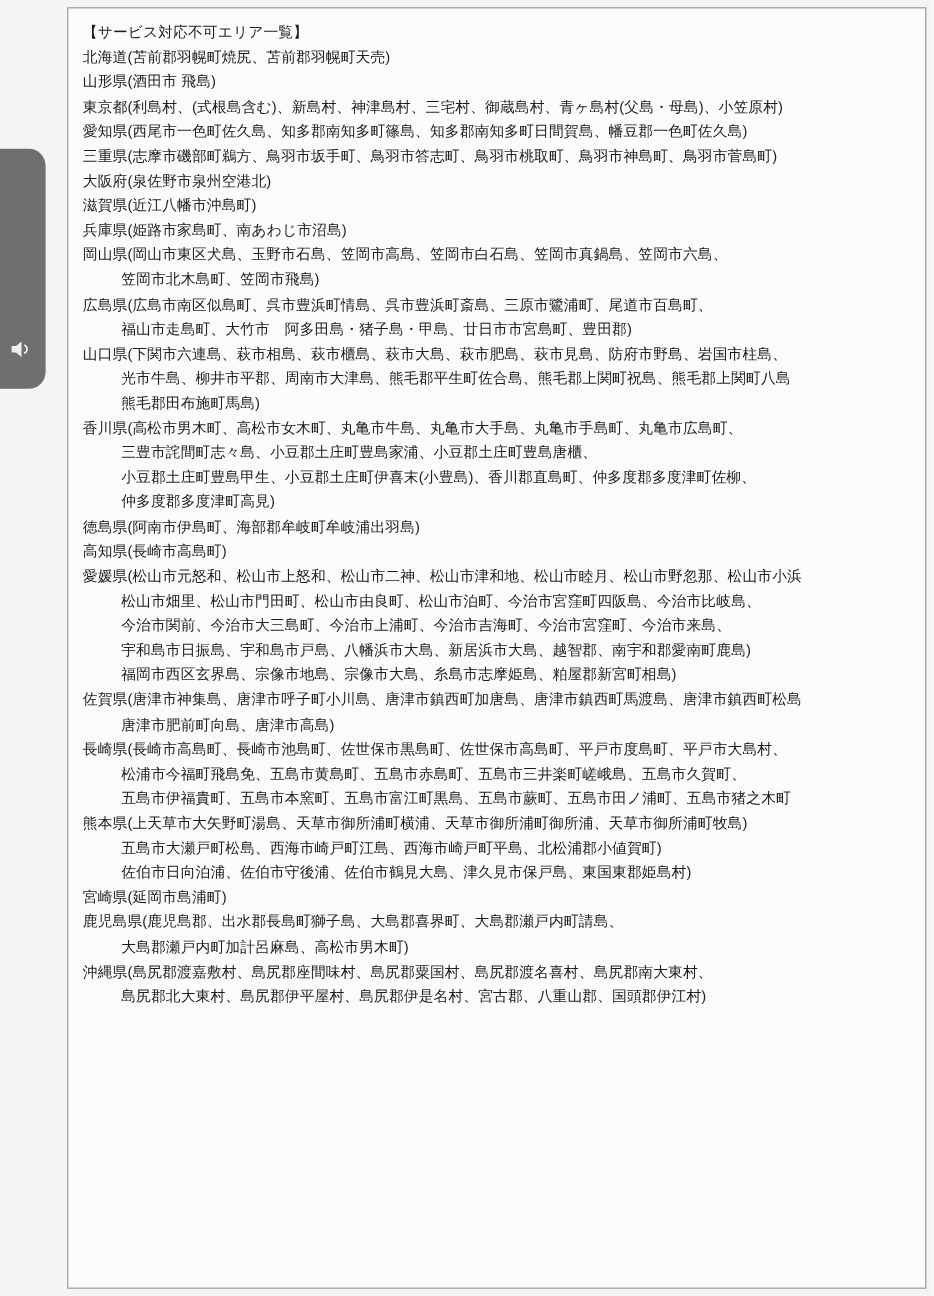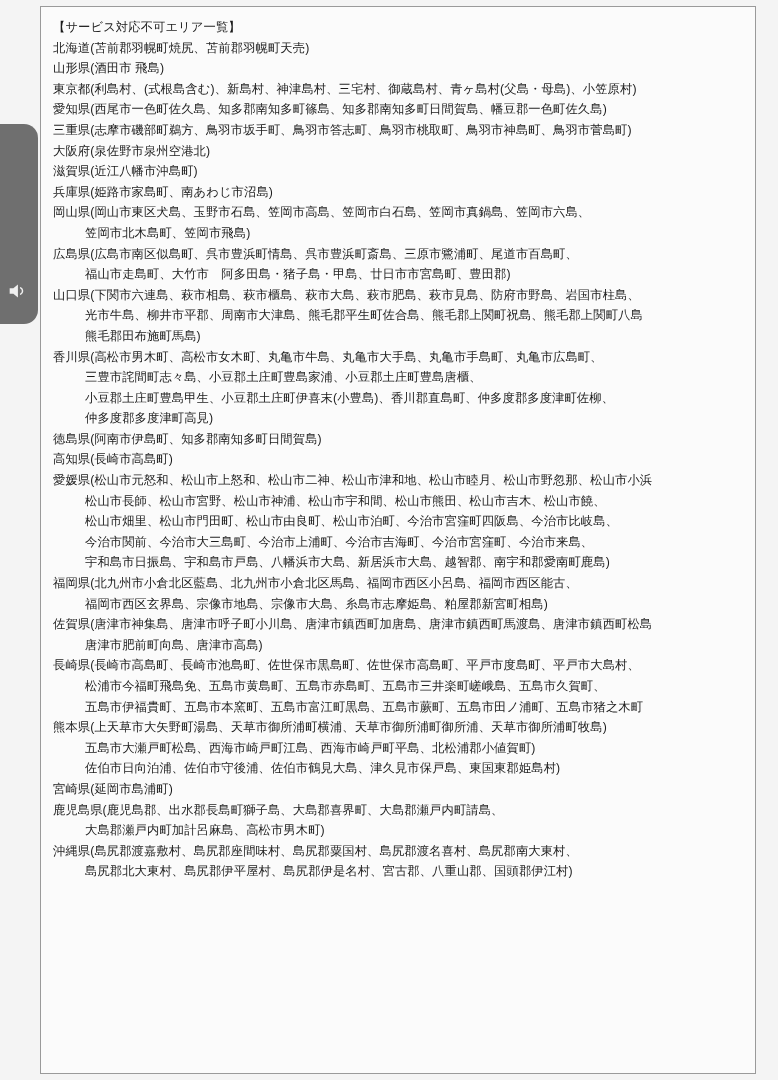--- a/index.html
+++ b/index.html
@@ -34,21 +34,21 @@
   .speaker-icon {
     position: absolute;
     left: 6px;
     top: 280px;
     width: 22px;
     height: 22px;
     color: #f0f0f0;
   }
   .doc {
     position: absolute;
-    left: 40px;
+    left: 56px;
     top: 6px;
     width: 716px;
     height: 1068px;
     background: #fbfbfb;
     border: 1px solid #9a9a9a;
     box-sizing: border-box;
     padding: 10px 18px 8px 12px;
     overflow: hidden;
   }
   .line {
@@ -90,28 +90,26 @@
         <div class="line indent1">笠岡市北木島町、笠岡市飛島)</div>
         <div class="line">広島県(広島市南区似島町、呉市豊浜町情島、呉市豊浜町斎島、三原市鷺浦町、尾道市百島町、</div>
         <div class="line indent1">福山市走島町、大竹市　阿多田島・猪子島・甲島、廿日市市宮島町、豊田郡)</div>
         <div class="line">山口県(下関市六連島、萩市相島、萩市櫃島、萩市大島、萩市肥島、萩市見島、防府市野島、岩国市柱島、</div>
         <div class="line indent1">光市牛島、柳井市平郡、周南市大津島、熊毛郡平生町佐合島、熊毛郡上関町祝島、熊毛郡上関町八島</div>
         <div class="line indent1">熊毛郡田布施町馬島)</div>
         <div class="line">香川県(高松市男木町、高松市女木町、丸亀市牛島、丸亀市大手島、丸亀市手島町、丸亀市広島町、</div>
         <div class="line indent1">三豊市詫間町志々島、小豆郡土庄町豊島家浦、小豆郡土庄町豊島唐櫃、</div>
         <div class="line indent1">小豆郡土庄町豊島甲生、小豆郡土庄町伊喜末(小豊島)、香川郡直島町、仲多度郡多度津町佐柳、</div>
         <div class="line indent1">仲多度郡多度津町高見)</div>
-        <div class="line">徳島県(阿南市伊島町、知多郡南知多町日間賀島)</div>
+        <div class="line">徳島県(阿南市伊島町、海部郡牟岐町牟岐浦出羽島)</div>
         <div class="line">高知県(長崎市高島町)</div>
         <div class="line">愛媛県(松山市元怒和、松山市上怒和、松山市二神、松山市津和地、松山市睦月、松山市野忽那、松山市小浜</div>
-        <div class="line indent1">松山市長師、松山市宮野、松山市神浦、松山市宇和間、松山市熊田、松山市吉木、松山市饒、</div>
         <div class="line indent1">松山市畑里、松山市門田町、松山市由良町、松山市泊町、今治市宮窪町四阪島、今治市比岐島、</div>
         <div class="line indent1">今治市関前、今治市大三島町、今治市上浦町、今治市吉海町、今治市宮窪町、今治市来島、</div>
         <div class="line indent1">宇和島市日振島、宇和島市戸島、八幡浜市大島、新居浜市大島、越智郡、南宇和郡愛南町鹿島)</div>
-        <div class="line">福岡県(北九州市小倉北区藍島、北九州市小倉北区馬島、福岡市西区小呂島、福岡市西区能古、</div>
         <div class="line indent1">福岡市西区玄界島、宗像市地島、宗像市大島、糸島市志摩姫島、粕屋郡新宮町相島)</div>
         <div class="line">佐賀県(唐津市神集島、唐津市呼子町小川島、唐津市鎮西町加唐島、唐津市鎮西町馬渡島、唐津市鎮西町松島</div>
         <div class="line indent1">唐津市肥前町向島、唐津市高島)</div>
         <div class="line">長崎県(長崎市高島町、長崎市池島町、佐世保市黒島町、佐世保市高島町、平戸市度島町、平戸市大島村、</div>
         <div class="line indent1">松浦市今福町飛島免、五島市黄島町、五島市赤島町、五島市三井楽町嵯峨島、五島市久賀町、</div>
         <div class="line indent1">五島市伊福貴町、五島市本窯町、五島市富江町黒島、五島市蕨町、五島市田ノ浦町、五島市猪之木町</div>
         <div class="line">熊本県(上天草市大矢野町湯島、天草市御所浦町横浦、天草市御所浦町御所浦、天草市御所浦町牧島)</div>
         <div class="line indent1">五島市大瀬戸町松島、西海市崎戸町江島、西海市崎戸町平島、北松浦郡小値賀町)</div>
         <div class="line indent1">佐伯市日向泊浦、佐伯市守後浦、佐伯市鶴見大島、津久見市保戸島、東国東郡姫島村)</div>
         <div class="line">宮崎県(延岡市島浦町)</div>

